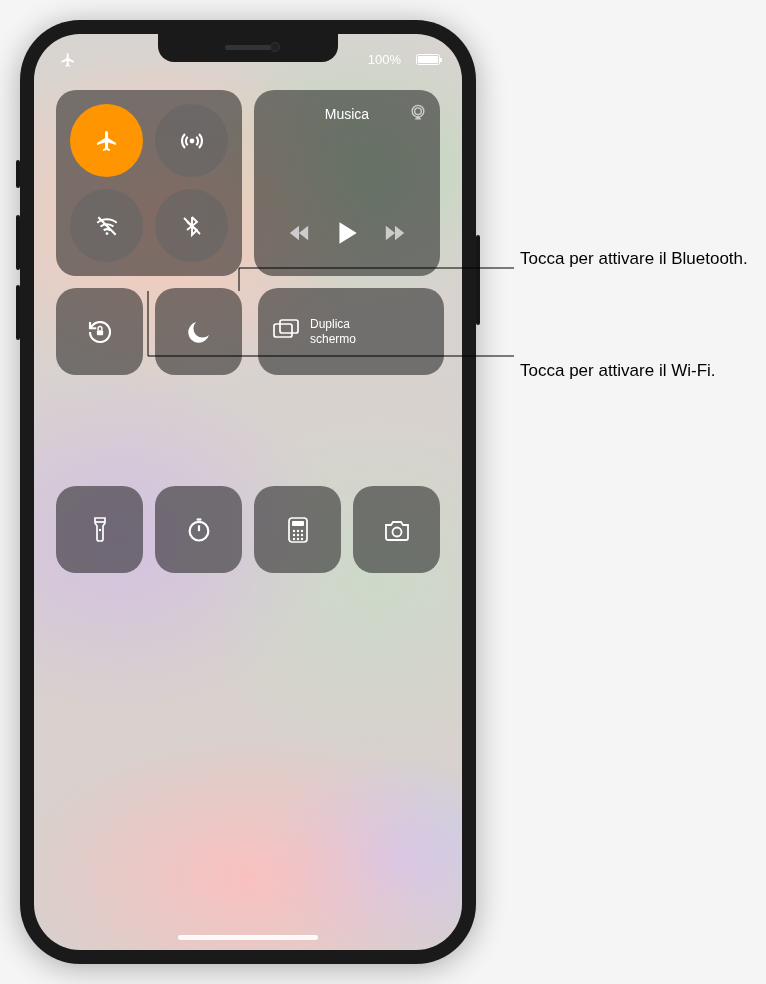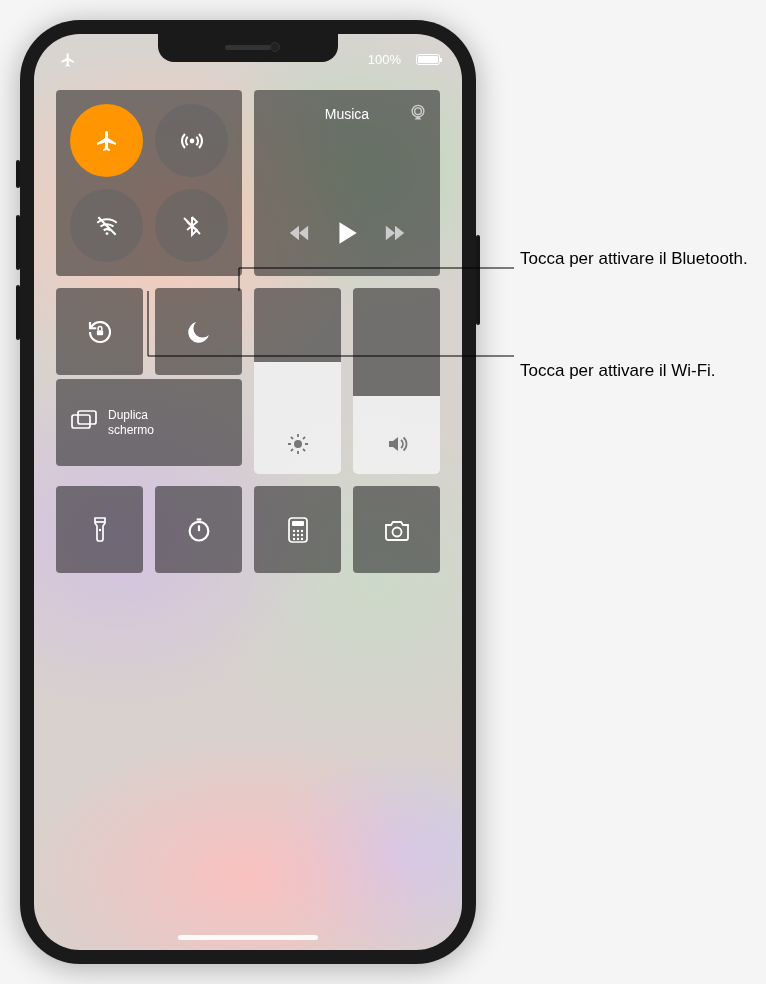--- a/index.html
+++ b/index.html
@@ -123,21 +123,21 @@
   }
   .cc {
     position: absolute;
     top: 56px;
     left: 22px;
     right: 22px;
   }
   .row { display: flex; gap: 12px; margin-bottom: 12px; }
   .module {
     background: rgba(30,30,30,0.55);
-    border-radius: 4px;
+    border-radius: 20px;
     position: relative;
   }
   .module.lg { width: 186px; height: 186px; }
   .module.sm { width: 87px; height: 87px; display:flex; align-items:center; justify-content:center; }
   .module.wide { width: 186px; height: 87px; display:flex; align-items:center; padding:0 14px; gap:10px;}
   .module.slider { width: 87px; height: 186px; background: rgba(30,30,30,0.55); overflow:hidden; display:flex; align-items:flex-end; justify-content:center;}
   .conn-grid {
     display: grid;
     grid-template-columns: 1fr 1fr;
     grid-template-rows: 1fr 1fr;
@@ -273,21 +273,21 @@
             <span>
               <svg width="22" height="18" viewBox="0 0 24 18" fill="#ccc">
                   <path d="M2 1l10 8L2 17V1zM12 1l10 8-10 8V1z"></path>
                 </svg>
             </span>
           </div>
         </div>
       </div>
 
       <div class="row">
-        <div style="display:flex;flex-direction:column;gap:4px;">
+        <div style="display:flex;flex-direction:row;gap:16px;">
           <div style="display:flex;gap:12px;">
             <div class="module sm">
               <svg width="30" height="30" viewBox="0 0 24 24" fill="none" stroke="#fff" stroke-width="1.7">
                   <path d="M4 12a8 8 0 1 0 2.3-5.6L4 9"></path>
                   <path d="M4 4v5h5"></path>
                   <rect x="9.5" y="10.5" width="5" height="4" rx="0.8" fill="#fff" stroke="none"></rect>
                   <path d="M10.5 10.5V9a1.5 1.5 0 0 1 3 0v1.5" stroke="#fff" stroke-width="1.2"></path>
                 </svg>
             </div>
             <div class="module sm">

